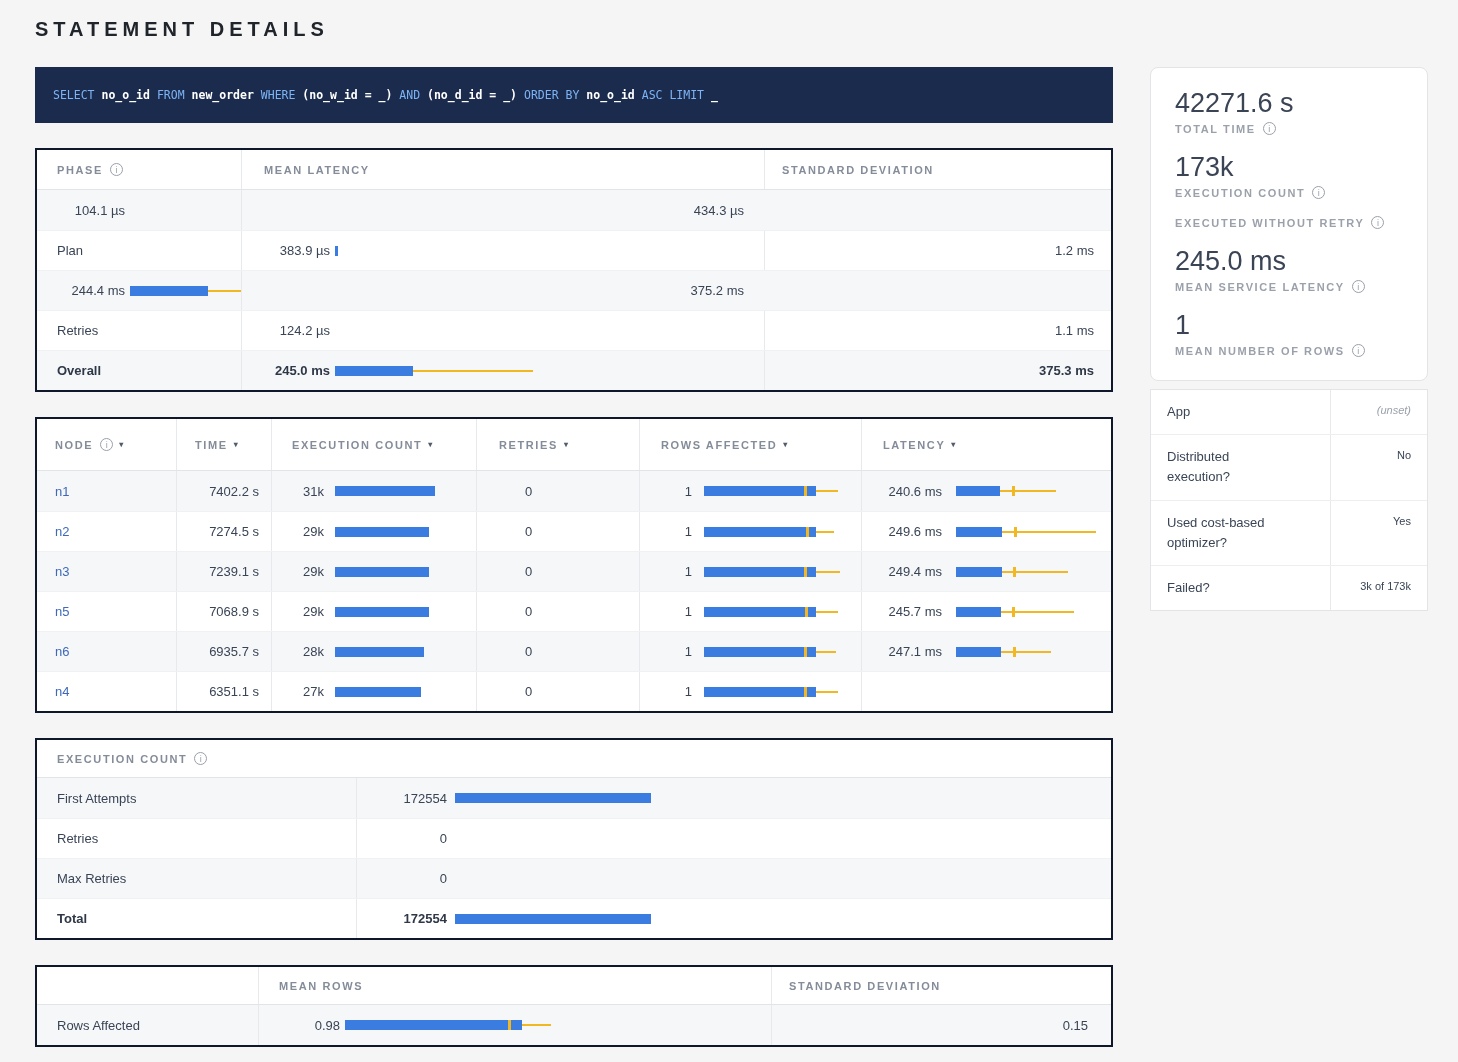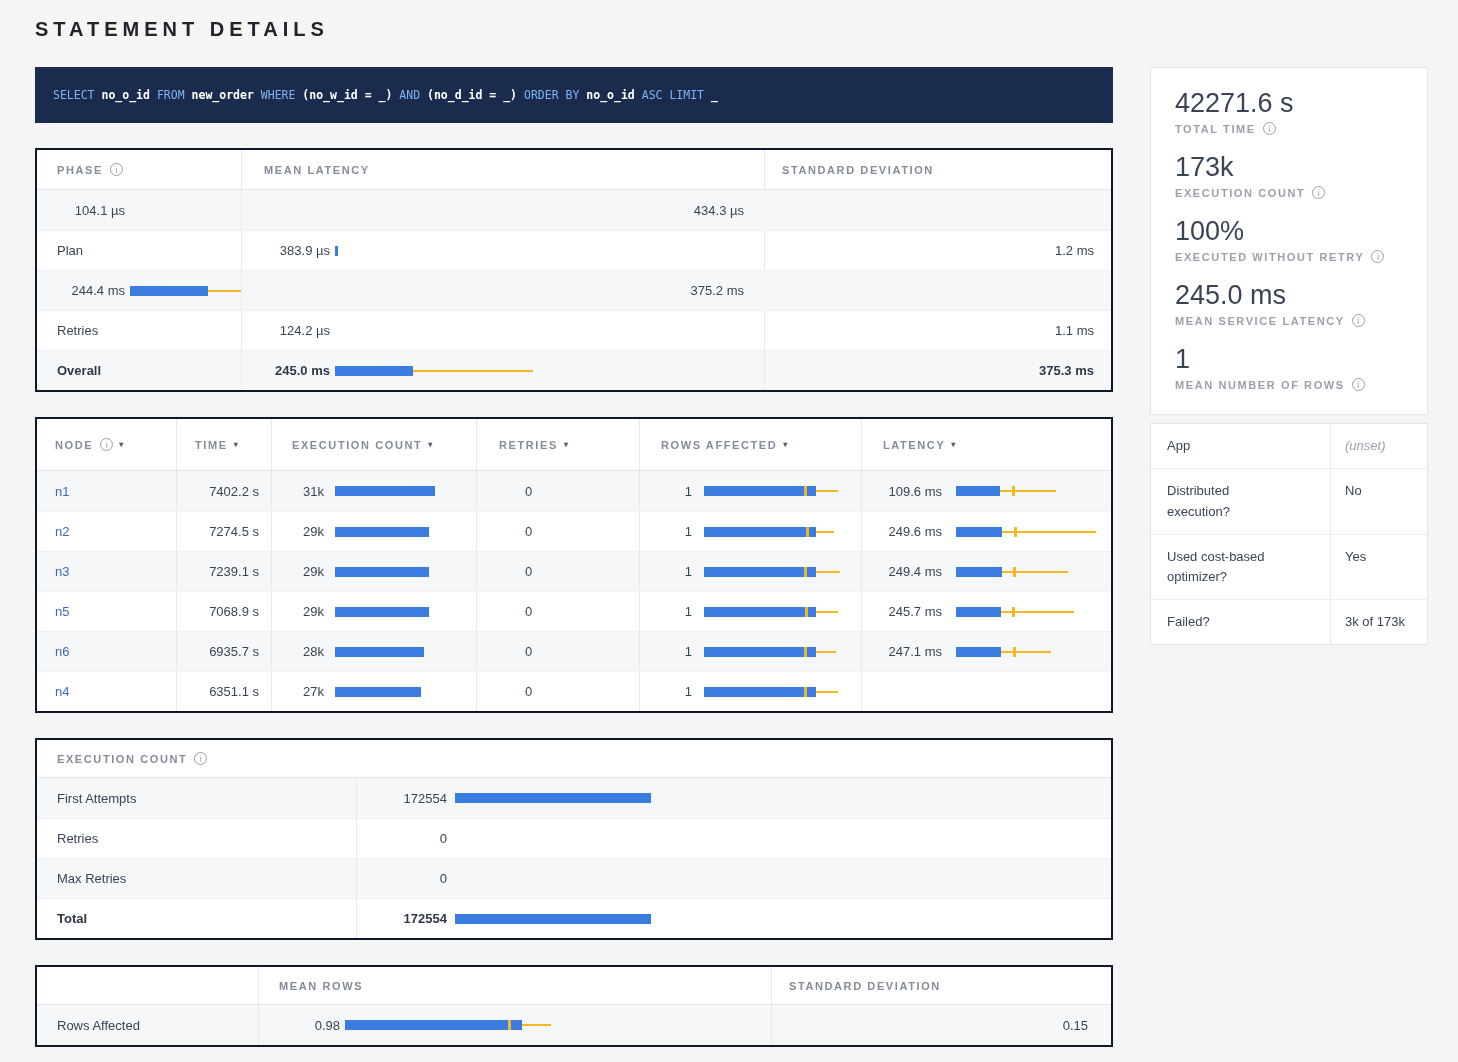--- a/index.html
+++ b/index.html
@@ -68,34 +68,34 @@
   .info-i {
     width: 13px; height: 13px; border: 1px solid #9aa0aa; border-radius: 50%;
     color: #9aa0aa; font-size: 9px; line-height: 12px; text-align: center;
     margin-left: 7px; display: inline-block; flex: none; font-weight: 400; letter-spacing: 0;
     font-style: normal; cursor: default;
   }
   .arrow { margin-left: 6px; font-size: 8px; color: #525c6b; }
 
   
   .side-card { background: #fff; border: 1px solid #e2e4e7; }
-  .stats-card { padding: 20px 24px 6px 24px; }
+  .stats-card { padding: 20px 24px 6px 24px; border-radius: 8px; }
   .stat-value { font-size: 27px; color: #3a4455; font-weight: 400; line-height: 1.15; }
   .stat-label {
     font-size: 11px; letter-spacing: 1.6px; color: #9ba1ab; font-weight: 700;
     display: flex; align-items: center; margin: 3px 0 17px 0;
   }
   .details-card { margin-top: 8px; }
   .detail-row { display: grid; grid-template-columns: 1fr 96px; }
   .detail-row + .detail-row { border-top: 1px solid #eceef0; }
   .detail-label {
     padding: 12px 36px 12px 16px; border-right: 1px solid #e7e9ec;
     font-size: 13px; color: #394455; line-height: 1.55;
   }
-  .detail-value { padding: 12px 16px 12px 14px; text-align: left; font-size: 13px; line-height: 1.55; }
+  .detail-value { padding: 12px 16px 12px 14px; text-align: right; font-size: 11px; line-height: 1.55; }
   .muted-italic { font-style: italic; color: #9ba1ab; }
 
   
   .phase-mean .num { width: 88px; margin-right: 5px; }
   .phase-std { padding-right: 21px; }
   .t-time { padding-right: 12px; }
   .t-exec { padding-left: 16px; } .t-exec .num { width: 36px; margin-right: 11px; }
   .t-retries { padding-left: 48px; }
   .t-rows { padding-left: 16px; padding-right: 8px; } .t-rows .num { width: 36px; margin-right: 12px; }
   .t-lat { padding-left: 16px; padding-right: 8px; } .t-lat .num { width: 64px; margin-right: 14px; }
@@ -218,21 +218,21 @@
             <div class="td vline t-retries">0</div>
             <div class="td vline t-rows">
                 <span class="num">1</span>
                 <span class="barline">
                   <span class="bar-l" style="left: 90px; width: 44px;"></span>
                   <span class="bar-b" style="width: 112px;"></span>
                   <span class="bar-t" style="left: 100px;"></span>
                 </span>
               </div>
             <div class="td t-lat">
-                <span class="num">109.6 ms</span>
+                <span class="num">240.6 ms</span>
                 <span class="barline">
                   <span class="bar-l" style="left: 0px; width: 100px;"></span>
                   <span class="bar-b" style="width: 44px;"></span>
                   <span class="bar-t" style="left: 56px;"></span>
                 </span>
               </div>
           </div>
           <div class="trow node-grid">
             <div class="td vline" style="padding-left:18px;">
                 <a href="#" class="node-link">n2</a>
@@ -447,21 +447,20 @@
             </div>
         </div>
         <div class="stat">
           <div class="stat-value">173k</div>
           <div class="stat-label">
               <span>EXECUTION COUNT</span>
               <span class="info-i">i</span>
             </div>
         </div>
         <div class="stat">
-          <div class="stat-value">100%</div>
           <div class="stat-label">
               <span>EXECUTED WITHOUT RETRY</span>
               <span class="info-i">i</span>
             </div>
         </div>
         <div class="stat">
           <div class="stat-value">245.0 ms</div>
           <div class="stat-label">
               <span>MEAN SERVICE LATENCY</span>
               <span class="info-i">i</span>

